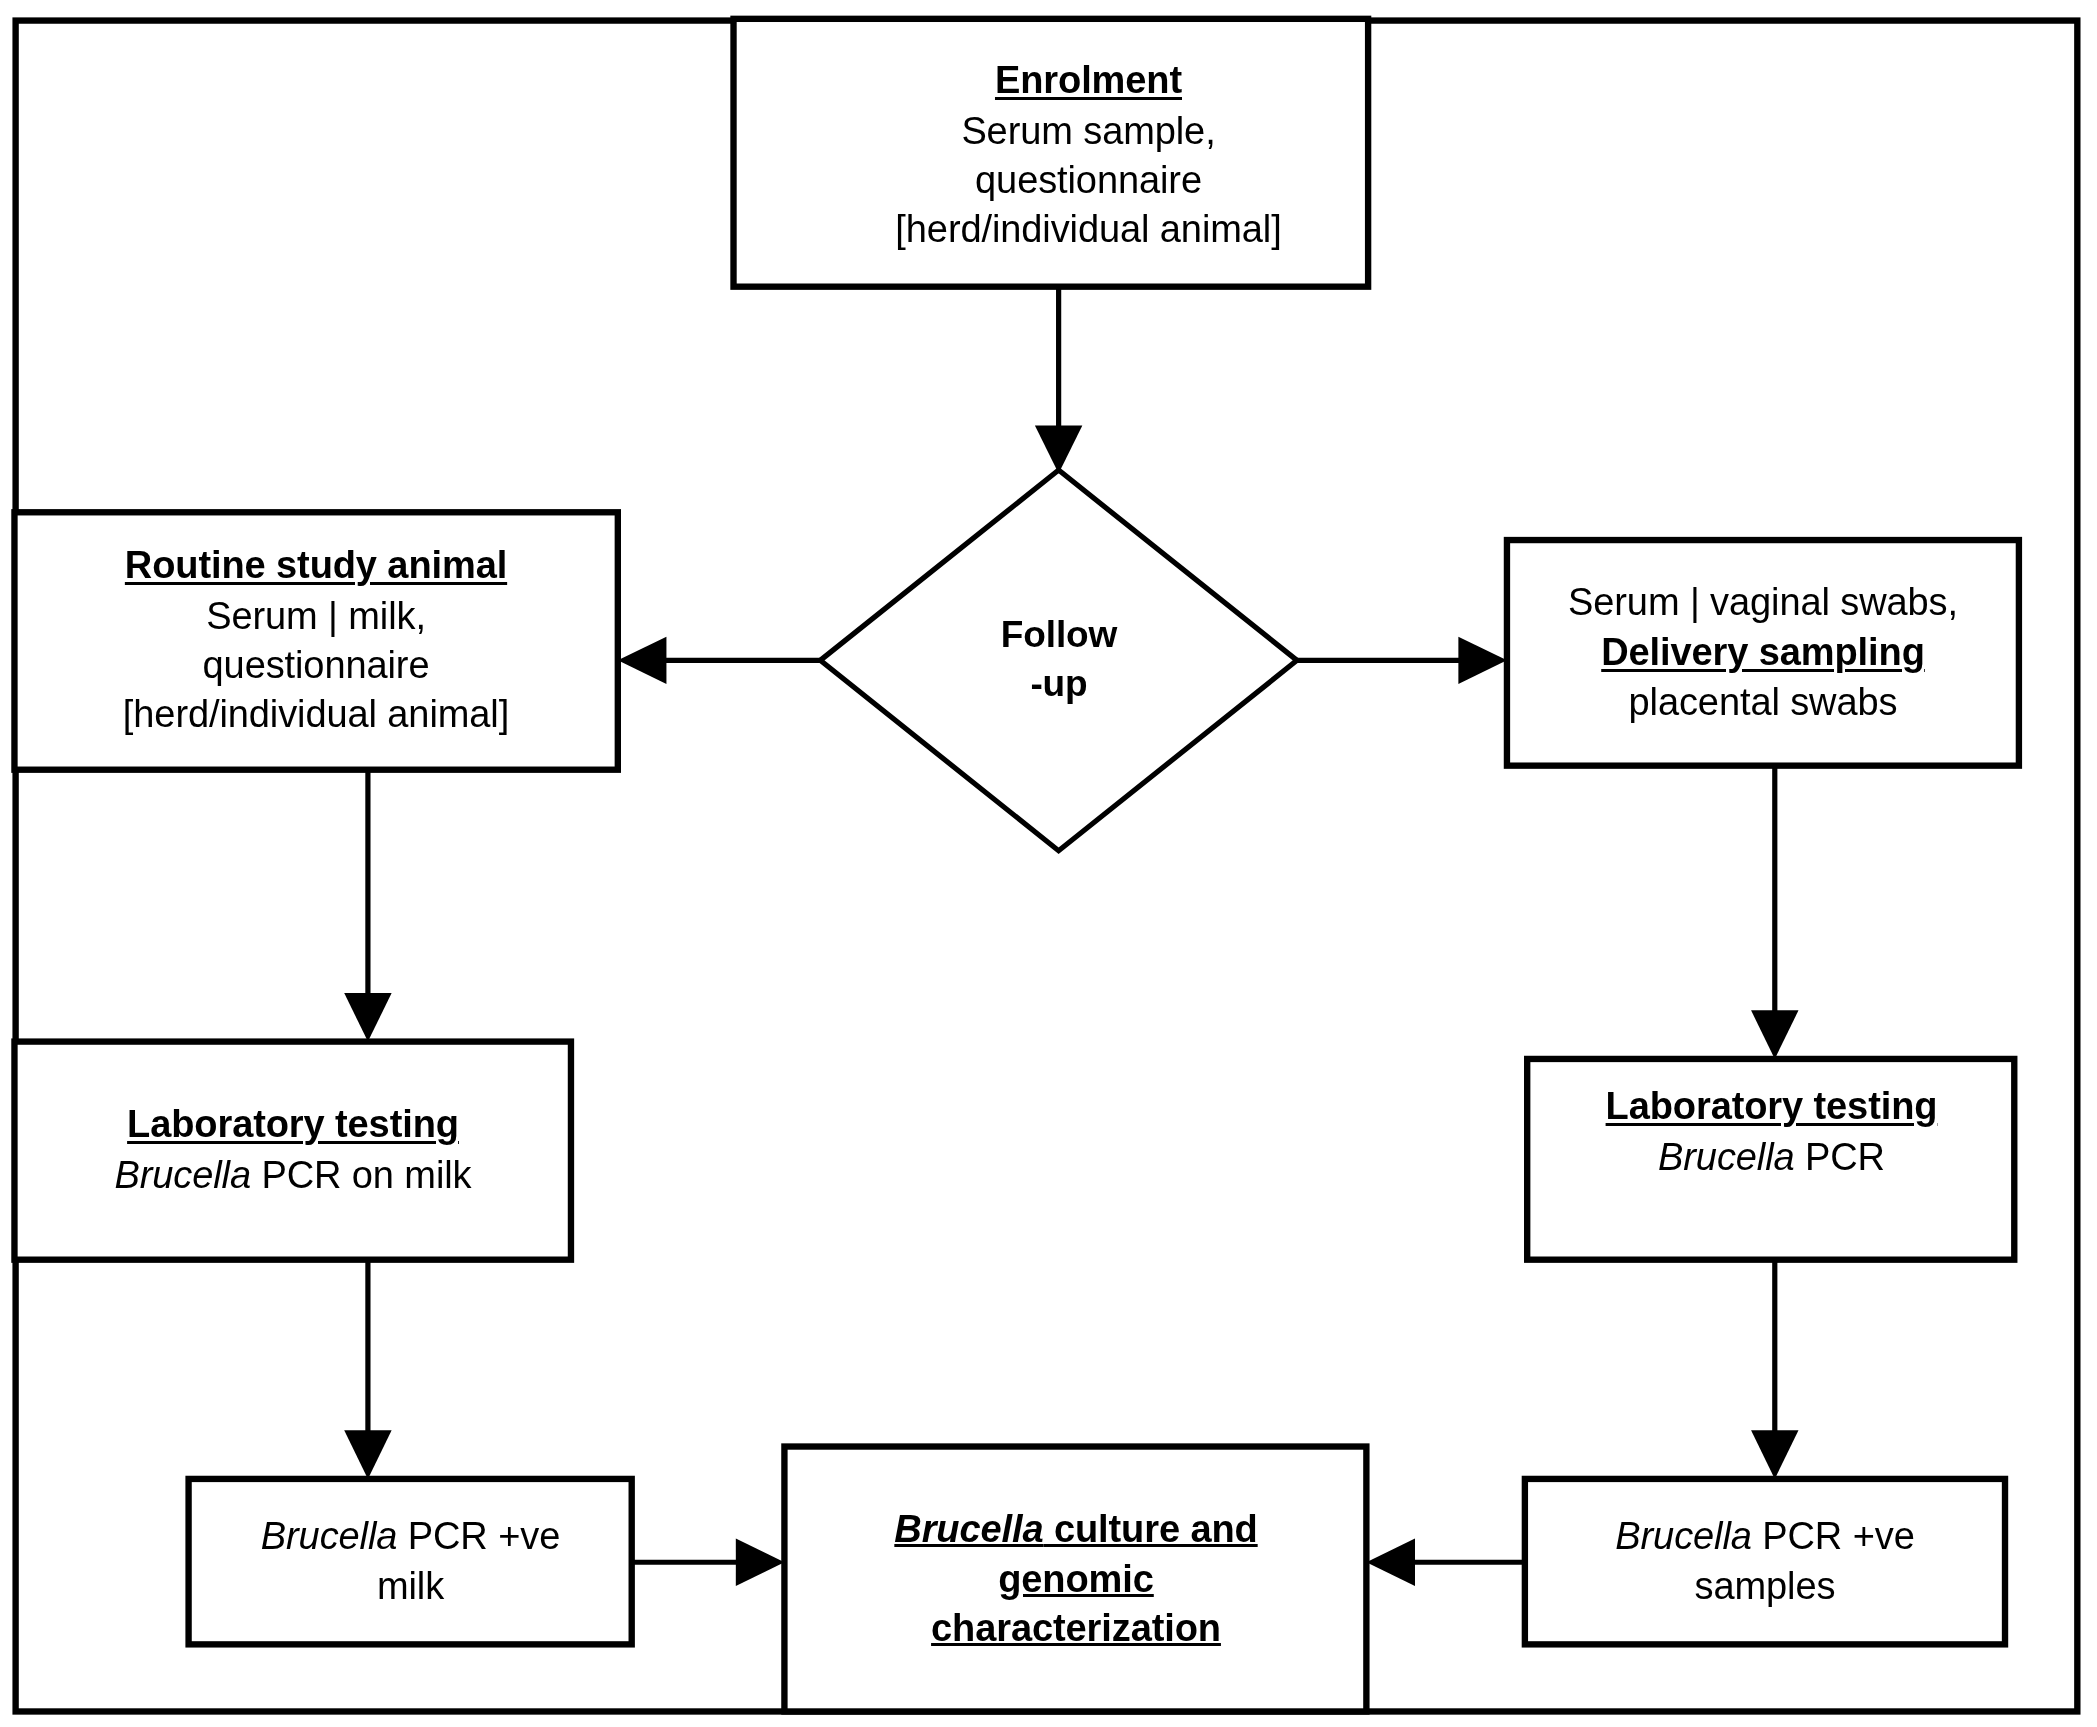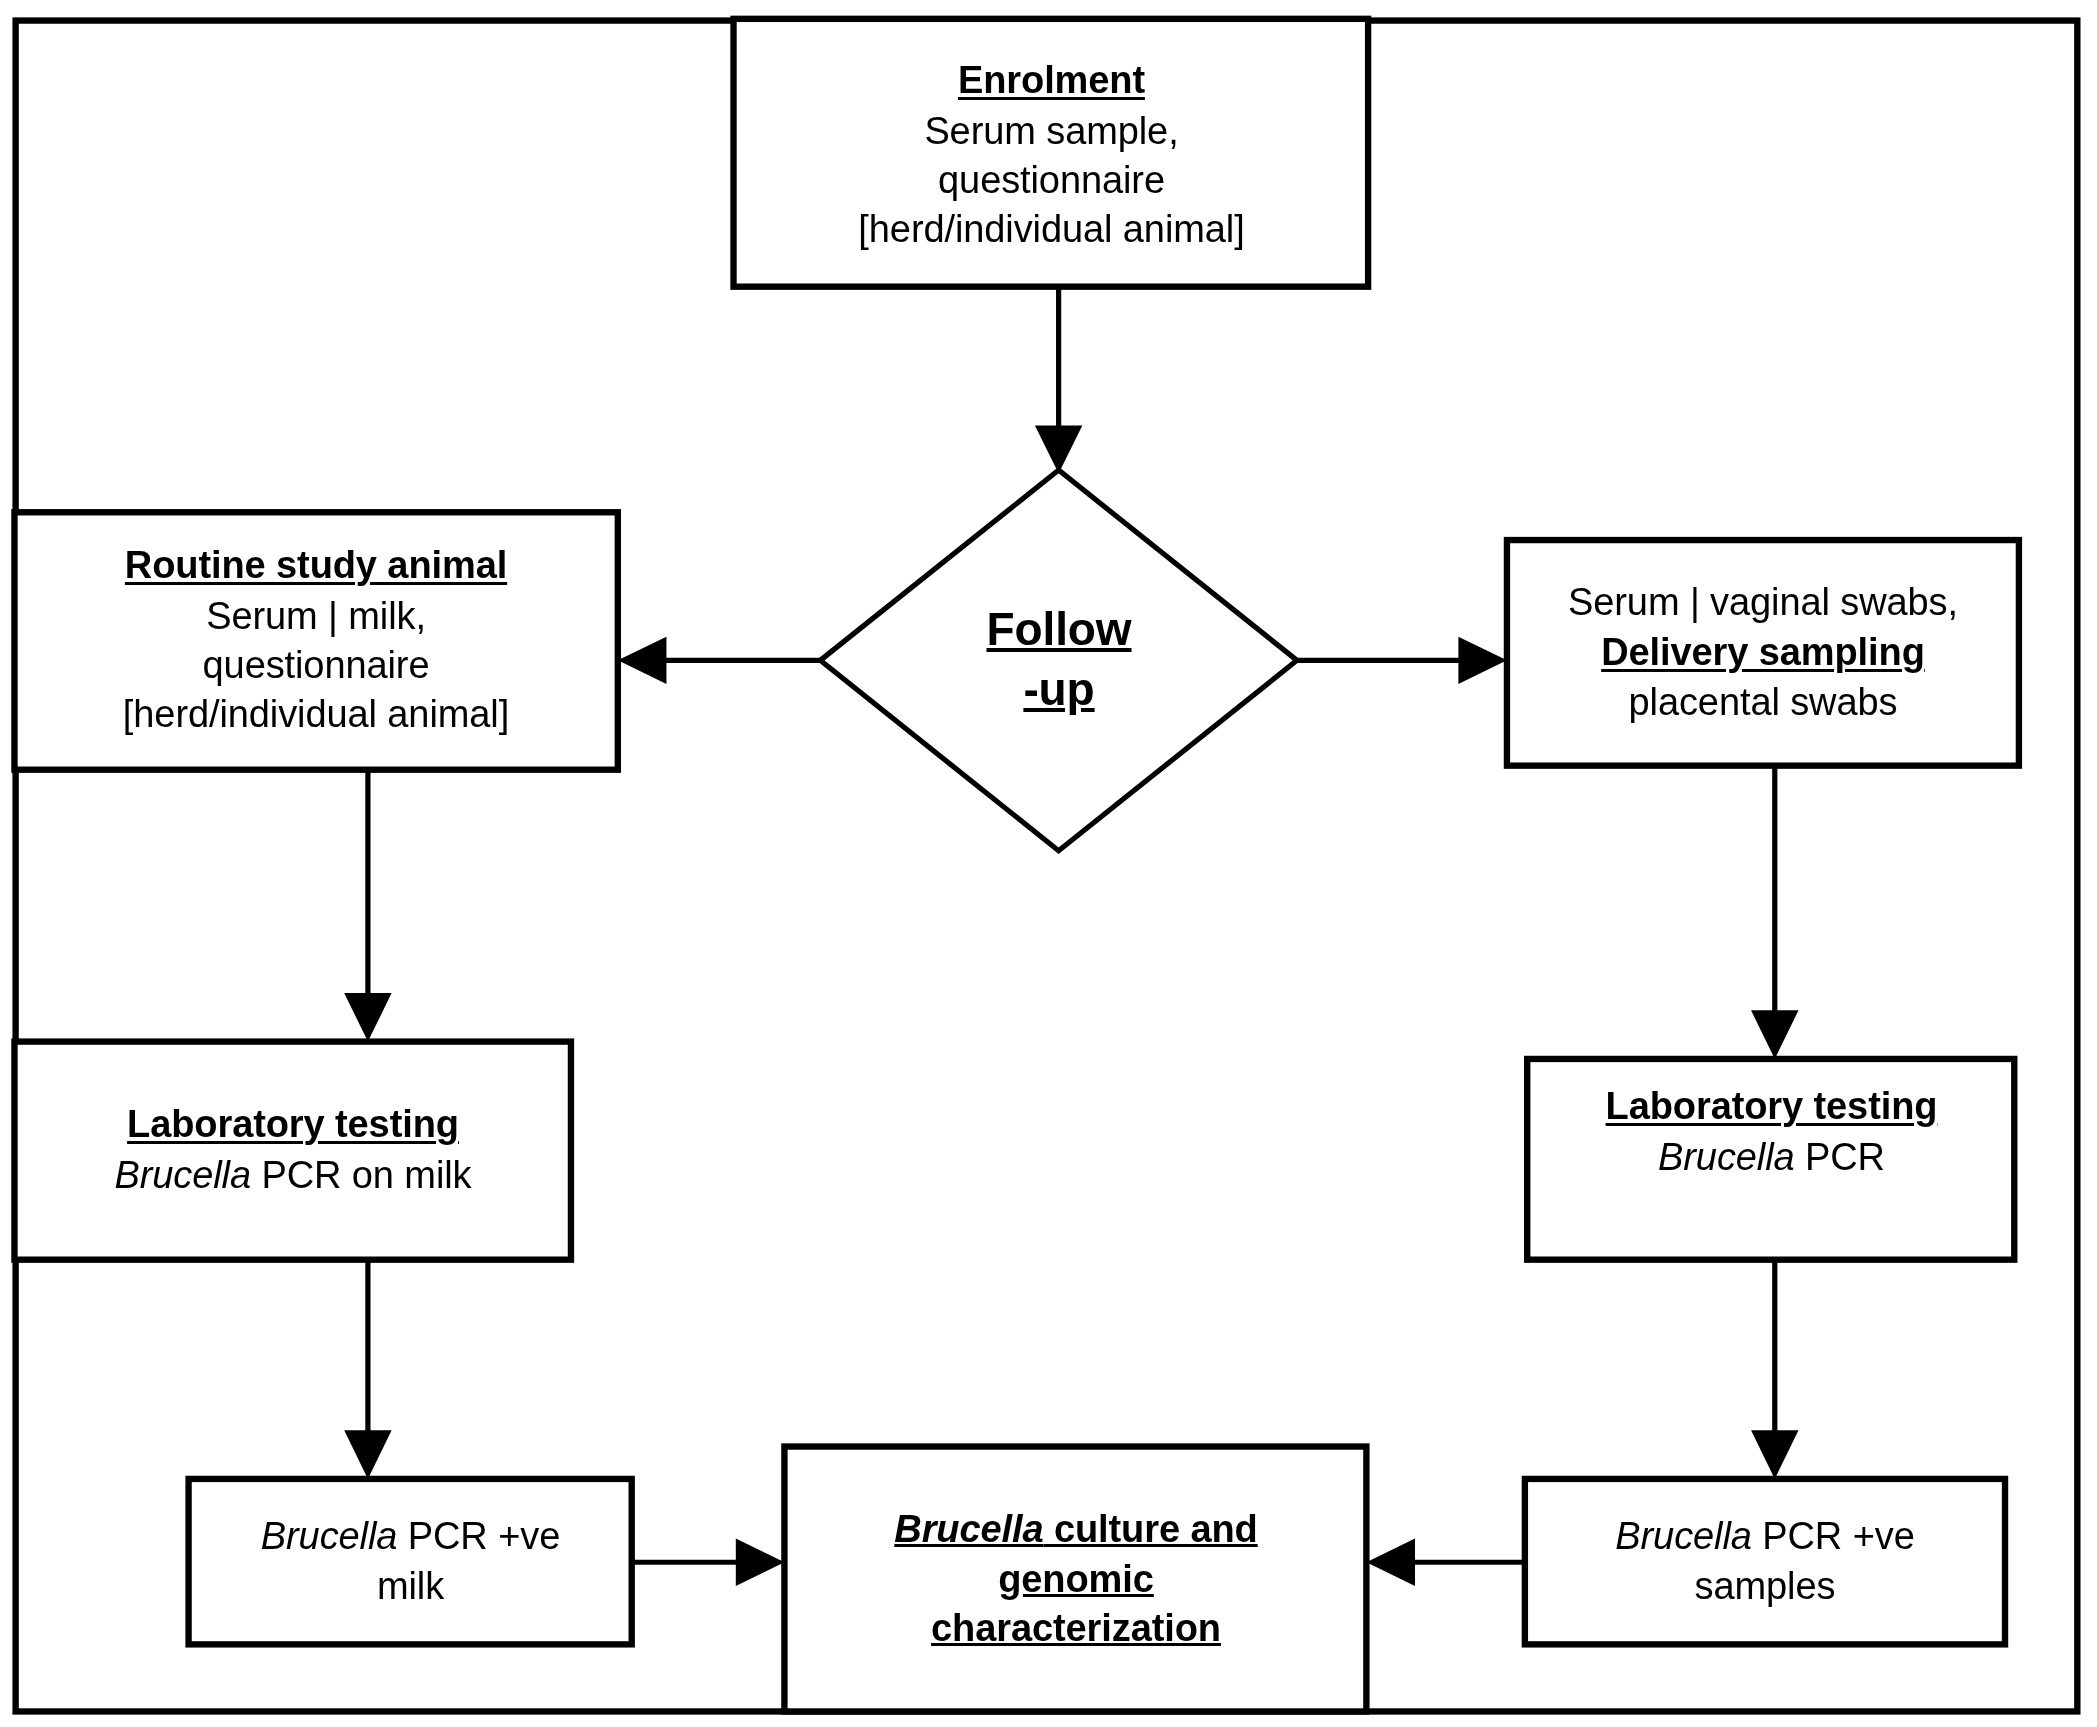--- a/index.html
+++ b/index.html
@@ -75,22 +75,21 @@
     margin-bottom: 1.2px;
   }
   .ln.bold {
     font-weight: bold;
   }
   .it {
     font-style: italic;
   }
   .ln.diamond-ln {
     font-weight: bold;
-    font-size: 46px;
-    text-decoration: underline;
+    font-size: 37px;
   }
 </style>
 </head>
 <body>
 
 <div id="stage">
 
   <svg id="flow-svg" viewBox="0 0 3625 2986">
 
     <rect class="frame" x="27" y="35" width="3564" height="2923"></rect>
@@ -135,21 +134,21 @@
     <polygon class="arrowhead" points="3068,2556 3027,2472 3109,2472"></polygon>
 
     <line class="conn" x1="1092" y1="2700" x2="1286" y2="2700"></line>
     <polygon class="arrowhead" points="1356,2700 1272,2659 1272,2741"></polygon>
 
     <line class="conn" x1="2636" y1="2700" x2="2432" y2="2700"></line>
     <polygon class="arrowhead" points="2362,2700 2446,2659 2446,2741"></polygon>
 
   </svg>
 
-  <div class="node-text" style="left:734px; top:18.5px; width:635px; height:268px; padding-top:5.8px;">
+  <div class="node-text" style="left:771px; top:18.5px; width:635px; height:268px; padding-top:5.8px;">
     <span class="ln hd">Enrolment</span>
     <span class="ln">Serum sample,</span>
     <span class="ln">questionnaire</span>
     <span class="ln">[herd/individual animal]</span>
   </div>
 
   <div class="node-text" style="left:868px; top:544px; width:382px; height:231px;">
     <span class="ln diamond-ln">Follow</span>
     <span class="ln diamond-ln">-up</span>
   </div>

